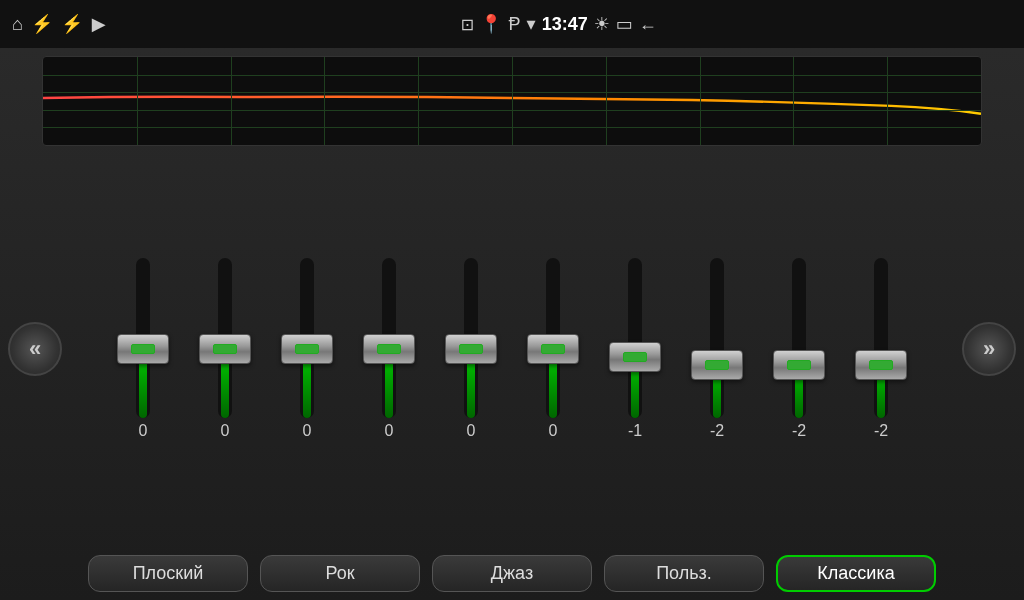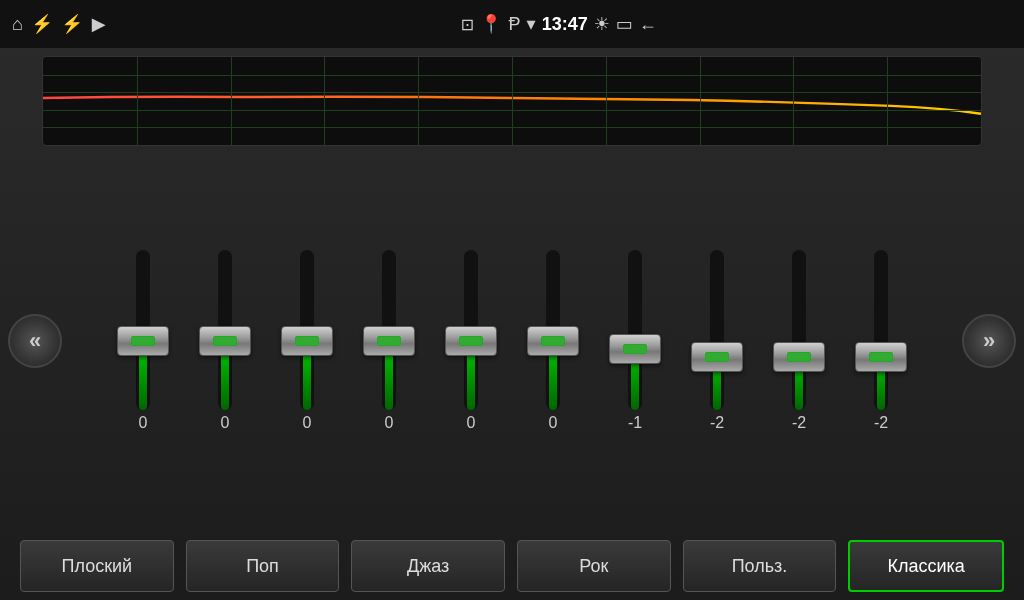--- a/index.html
+++ b/index.html
@@ -169,24 +169,24 @@
       display: flex;
       justify-content: center;
       gap: 12px;
       padding: 8px 20px;
       margin-top: 4px;
     }
 
     .preset-btn {
       flex: 1;
       max-width: 160px;
-      height: 52px;
+      height: 37px;
       background: linear-gradient(180deg, #3a3a3a 0%, #252525 100%);
       border: 1px solid #555;
-      border-radius: 4px;
+      border-radius: 12px;
       color: #ddd;
       font-size: 18px;
       cursor: pointer;
       display: flex;
       align-items: center;
       justify-content: center;
     }
     .preset-btn.active {
       border: 2px solid #00cc00;
       color: white;
@@ -372,19 +372,18 @@
             </div>
           </div>
           <div class="slider-value">-2</div>
         </div>
       </div>
     <div class="nav-btn">»</div>
   </div>
 
   <div id="preset-buttons">
     <button class="preset-btn">Плоский</button>
-    <button class="preset-btn">Поп</button>
+    <button class="preset-btn">Рок</button>
     <button class="preset-btn">Джаз</button>
-    <button class="preset-btn">Рок</button>
     <button class="preset-btn">Польз.</button>
     <button class="preset-btn active">Классика</button>
   </div>
 </div>
 
 </body></html>

